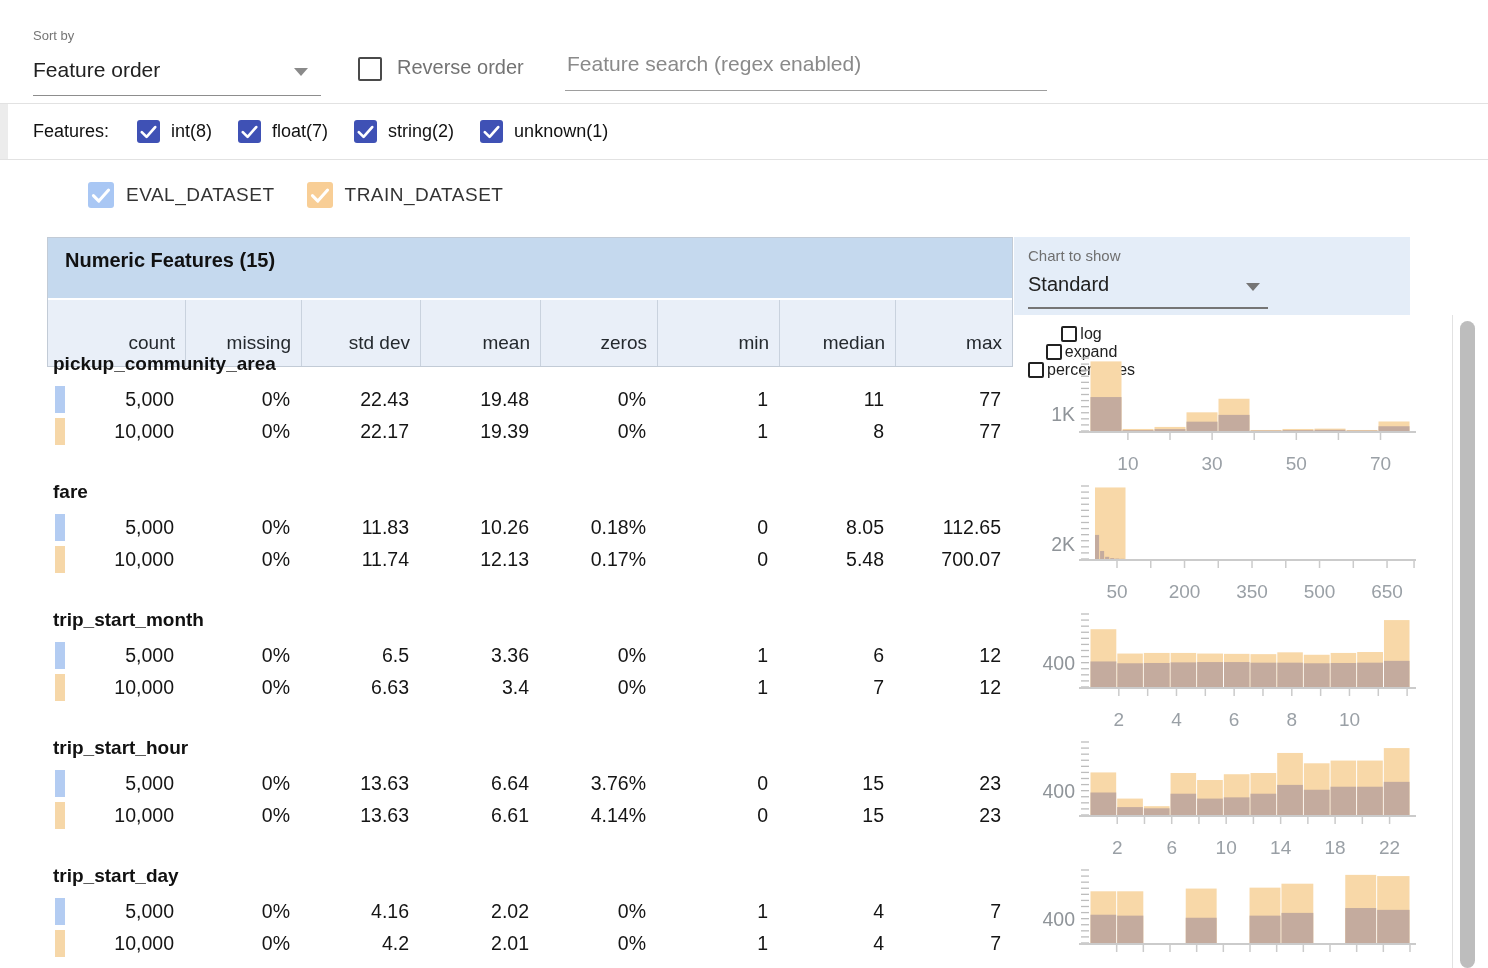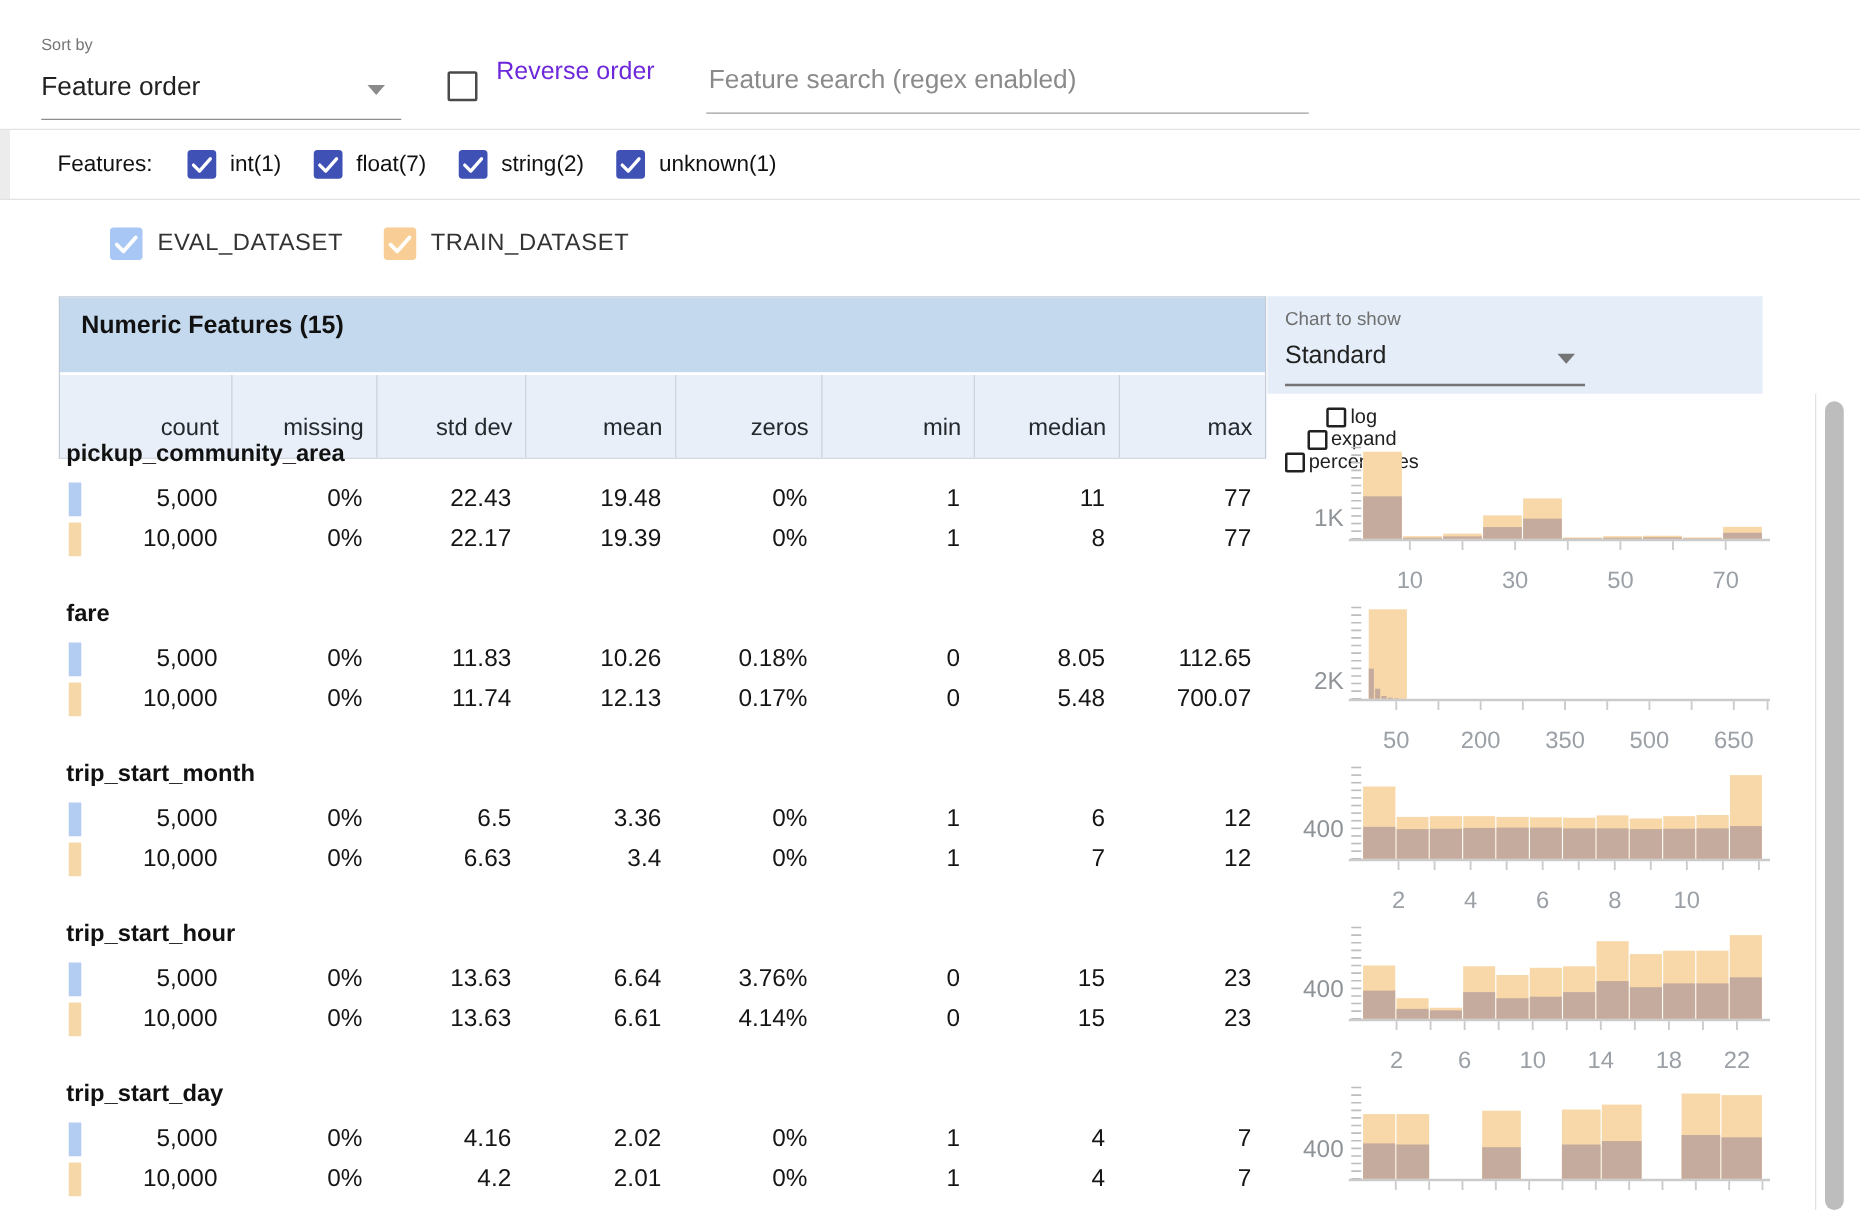--- a/index.html
+++ b/index.html
@@ -10,29 +10,29 @@
 
   
   .toolbar{position:absolute;left:0;top:0;width:1488px;height:103px;border-bottom:1px solid #e2e2e2;background:#fff;}
   .sort-label{position:absolute;left:33px;top:28px;font-size:13px;color:#757575;}
   .sort-value{position:absolute;left:33px;top:58px;font-size:21px;color:#212121;}
   .dd-arrow{position:absolute;width:0;height:0;border-left:7px solid transparent;border-right:7px solid transparent;border-top:8px solid #8a8a8a;}
   .sort-arrow{left:294px;top:68px;}
   .sort-underline{position:absolute;left:33px;top:95px;width:288px;border-top:1px solid #8d8d8d;}
   .cb-empty{box-sizing:border-box;border:2px solid #4a4a4a;border-radius:2px;background:#fff;}
   .reverse-box{position:absolute;left:358px;top:57px;width:24px;height:24px;}
-  .reverse-label{position:absolute;left:397px;top:46px;font-size:20px;color:#6d28d9;}
+  .reverse-label{position:absolute;left:397px;top:56px;font-size:20px;color:#737373;}
   .search-input{position:absolute;left:565px;top:52px;width:480px;border:none;outline:none;
     border-bottom:1px solid #9e9e9e;font-size:21px;padding:0 0 14px 2px;background:transparent;
     font-family:"Liberation Sans",sans-serif;color:#212121;}
   .search-input::placeholder{color:#8a8a8a;}
 
   
   .ftypes{position:absolute;left:0;top:104px;width:1488px;height:56px;border-bottom:1px solid #e2e2e2;
-    display:flex;align-items:center;padding-left:46px;box-sizing:border-box;}
+    display:flex;align-items:center;padding-left:33px;box-sizing:border-box;}
   .ftypes-label{font-size:18px;color:#111;margin-right:28px;}
   .ftype-item{display:flex;align-items:center;margin-right:26px;cursor:pointer;}
   .cb{position:relative;border-radius:3px;flex:0 0 auto;}
   .cb svg{position:absolute;left:0;top:0;width:100%;height:100%;}
   .cb-sm{width:23px;height:23px;}
   .ftype-item .lbl{font-size:18px;color:#111;margin-left:11px;}
 
   
   .datasets{position:absolute;left:88px;top:160px;height:70px;display:flex;align-items:center;}
   .ds-item{display:flex;align-items:center;margin-right:32px;cursor:pointer;}
@@ -97,21 +97,21 @@
 
   <div class="ftypes">
     <span class="ftypes-label">Features:</span>
     <span id="feature-types" style="display:flex;align-items:center;">
         <span class="ftype-item">
           <span class="cb cb-sm" style="background: rgb(63, 81, 181);">
             <svg viewBox="0 0 24 24">
               <path d="M5 12.6 L10 17.6 L19 7.4" fill="none" stroke="#fff" stroke-width="2.8" stroke-linecap="round" stroke-linejoin="round"></path>
             </svg>
           </span>
-          <span class="lbl">int(1)</span>
+          <span class="lbl">int(8)</span>
         </span>
         <span class="ftype-item">
           <span class="cb cb-sm" style="background: rgb(63, 81, 181);">
             <svg viewBox="0 0 24 24">
               <path d="M5 12.6 L10 17.6 L19 7.4" fill="none" stroke="#fff" stroke-width="2.8" stroke-linecap="round" stroke-linejoin="round"></path>
             </svg>
           </span>
           <span class="lbl">float(7)</span>
         </span>
         <span class="ftype-item">

